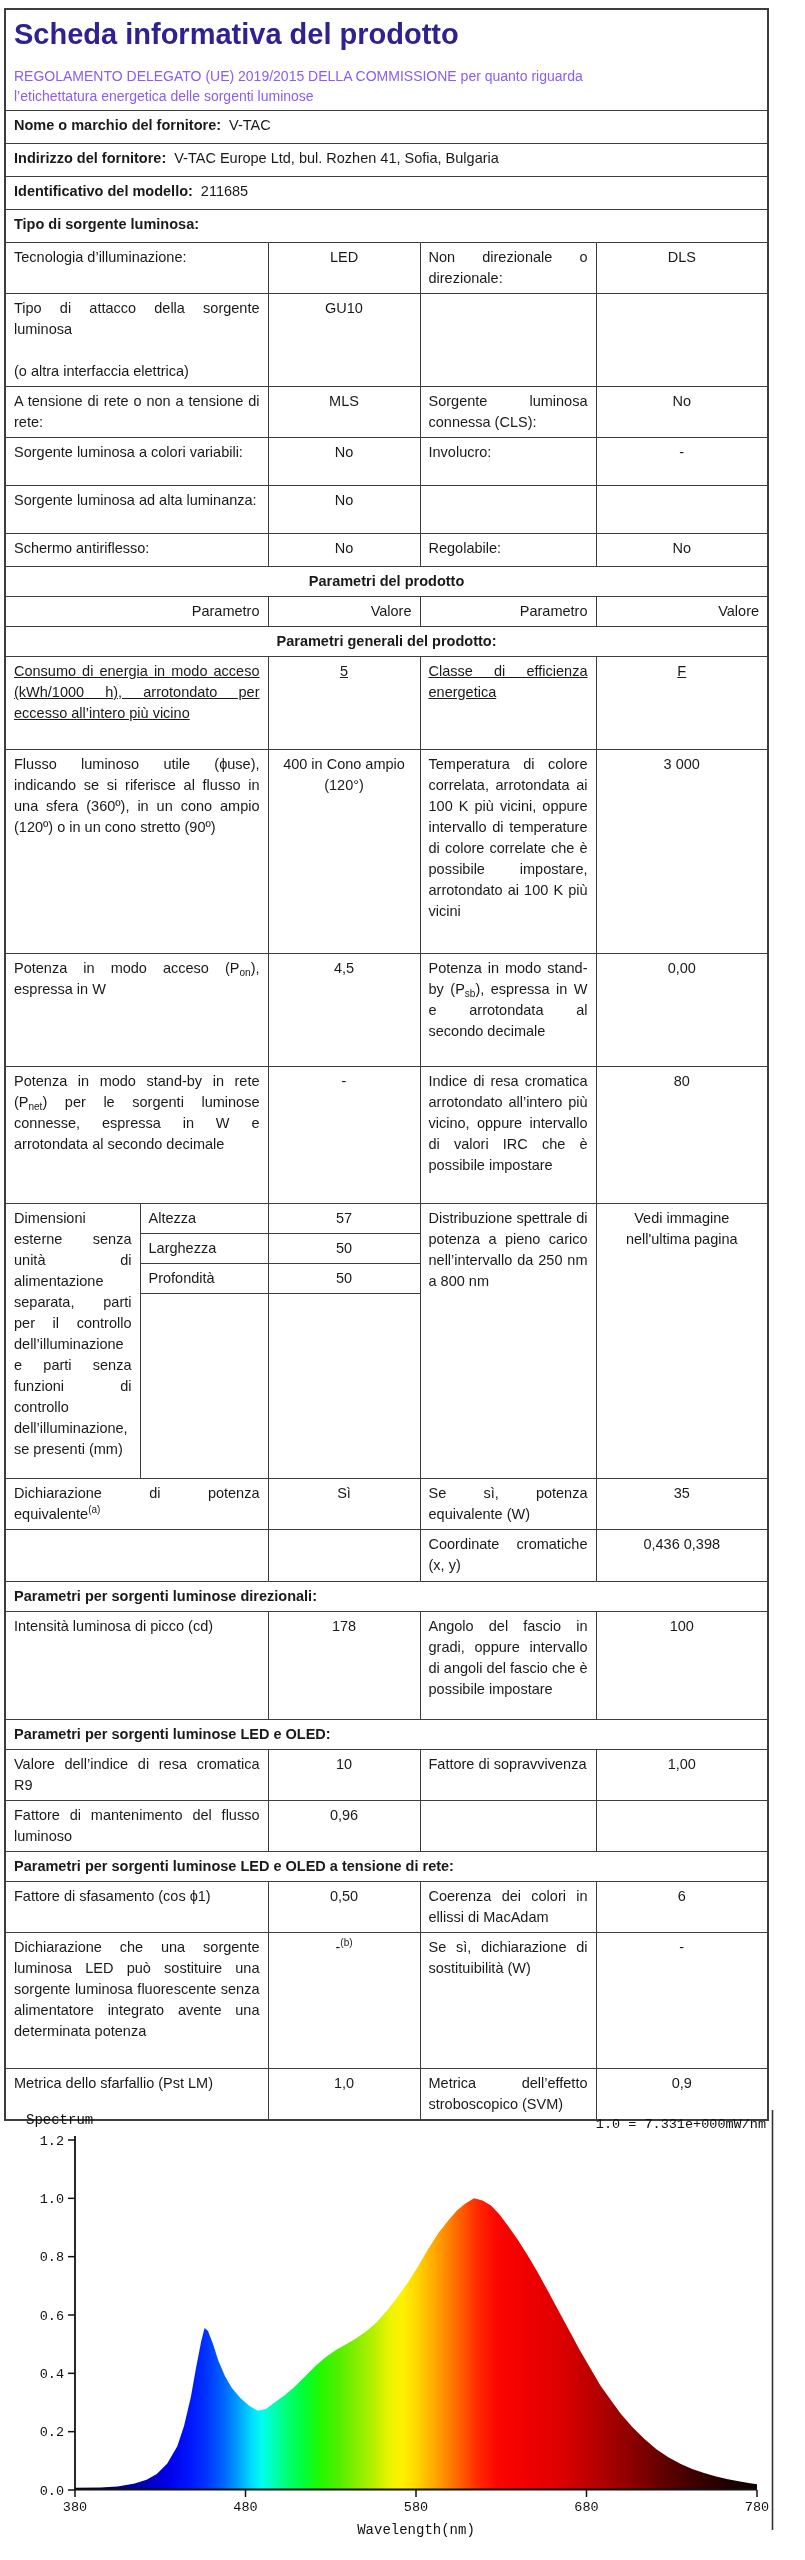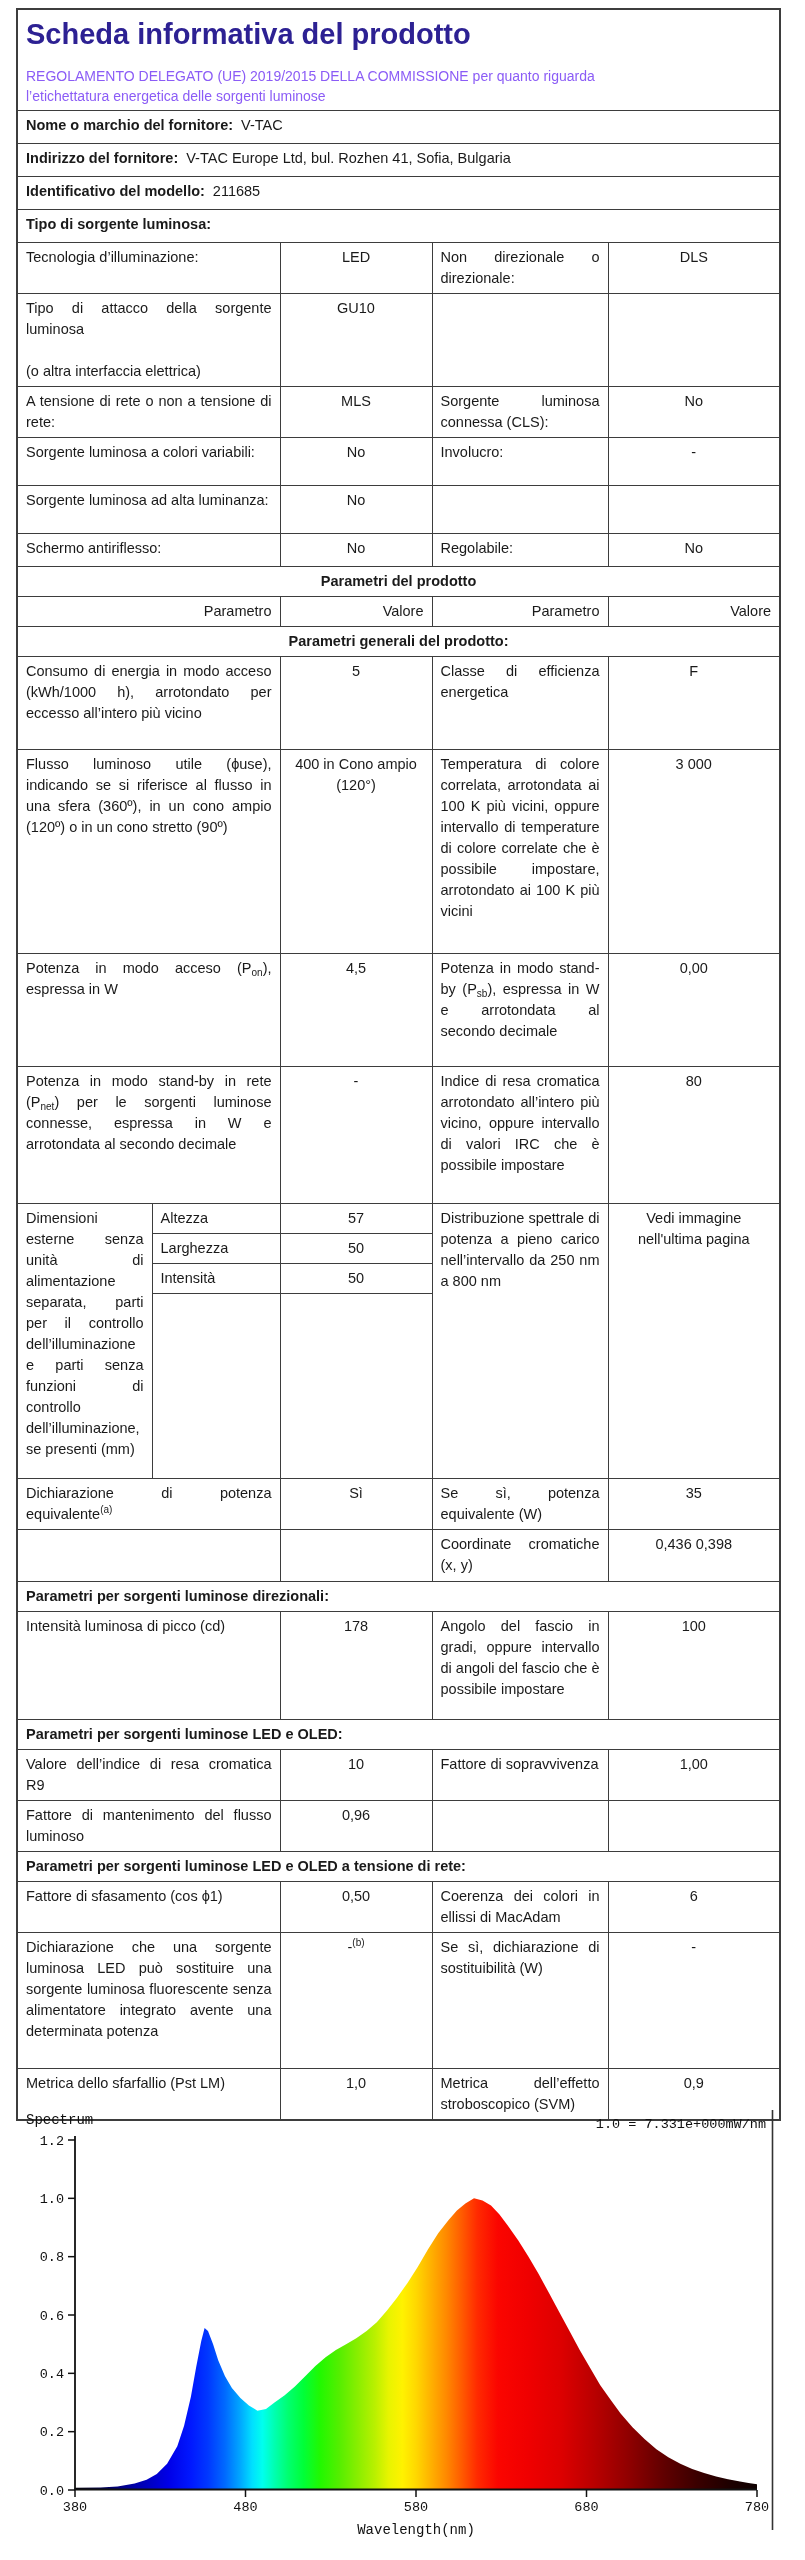--- a/index.html
+++ b/index.html
@@ -1,17 +1,17 @@
 <!DOCTYPE html>
 <html lang="it"><head>
 <meta charset="utf-8">
 <style>
   html,body{margin:0;padding:0;background:#fff;}
   body{width:805px;height:2560px;position:relative;font-family:"Liberation Sans",sans-serif;color:#1a1a1a;}
-  .sheet{position:absolute;left:16px;top:8px;width:630px;}
+  .sheet{position:absolute;left:4px;top:8px;width:630px;}
   table.product{border-collapse:collapse;table-layout:fixed;width:763px;border:2px solid #3d3d3d;}
   table.product td{border:1px solid #3d3d3d;vertical-align:top;font-size:14.5px;line-height:21px;padding:4px 8px;overflow:hidden;overflow-wrap:break-word;}
   td.title-cell{padding:12px 16px 10px;}
   .doc-title{font-size:29px;font-weight:bold;color:#2d2193;line-height:1.25;margin:2px 0 14px;}
   .doc-reg{font-size:14px;line-height:20px;color:#8b5cf6;max-width:640px;}
   td.kv{padding:6px 16px;font-size:15px;}
   td.kv b{font-weight:bold;}
   td.kv .v{font-weight:normal;padding-left:8px;}
   td.lbl{text-align:justify;padding:4px 10px 4px 16px;}
   td.lbl3{text-align:justify;padding:4px 9px 4px 13px;}
@@ -97,21 +97,21 @@
         </tr>
         <tr style="height: 25px;">
           <td colspan="2" class="plain">Parametro</td>
           <td class="plain">Valore</td>
           <td class="plain">Parametro</td>
           <td class="plain">Valore</td>
         </tr>
         <tr style="height: 26px; margin-top: 40px;">
           <td colspan="5" class="chdr">Parametri generali del prodotto:</td>
         </tr>
-        <tr style="height: 93px;">
+        <tr style="height: 93px; text-decoration: underline;">
           <td colspan="2" class="lbl">Consumo di energia in modo acceso (kWh/1000 h), arrotondato per eccesso all’intero più vicino</td>
           <td class="val">5</td>
           <td class="lbl3">Classe di efficienza energetica</td>
           <td class="val">F</td>
         </tr>
         <tr style="height: 204px;">
           <td colspan="2" class="lbl">Flusso luminoso utile (ϕuse), indicando se si riferisce al flusso in una sfera (360º), in un cono ampio (120º) o in un cono stretto (90º)</td>
           <td class="val">400 in Cono ampio (120°)</td>
           <td class="lbl3">Temperatura di colore correlata, arrotondata ai 100 K più vicini, oppure intervallo di temperature di colore correlate che è possibile impostare, arrotondato ai 100 K più vicini</td>
           <td class="val">3 000</td>
@@ -133,21 +133,21 @@
           <td class="sublbl">Altezza</td>
           <td class="val">57</td>
           <td rowspan="4" class="lbl3">Distribuzione spettrale di potenza a pieno carico nell’intervallo da 250 nm a 800 nm</td>
           <td rowspan="4" class="val">Vedi immagine nell'ultima pagina</td>
         </tr>
         <tr style="height: 26px; padding-left: 32px;">
           <td class="sublbl">Larghezza</td>
           <td class="val">50</td>
         </tr>
         <tr style="height: 26px;">
-          <td class="sublbl">Intensità</td>
+          <td class="sublbl">Profondità</td>
           <td class="val">50</td>
         </tr>
         <tr style="height: 185px;">
           <td class="sublbl"></td>
           <td class="val"></td>
         </tr>
         <tr style="height: 50px;">
           <td colspan="2" class="lbl">Dichiarazione di potenza equivalente<sup>(a)</sup></td>
           <td class="val">Sì</td>
           <td class="lbl3">Se sì, potenza equivalente (W)</td>

